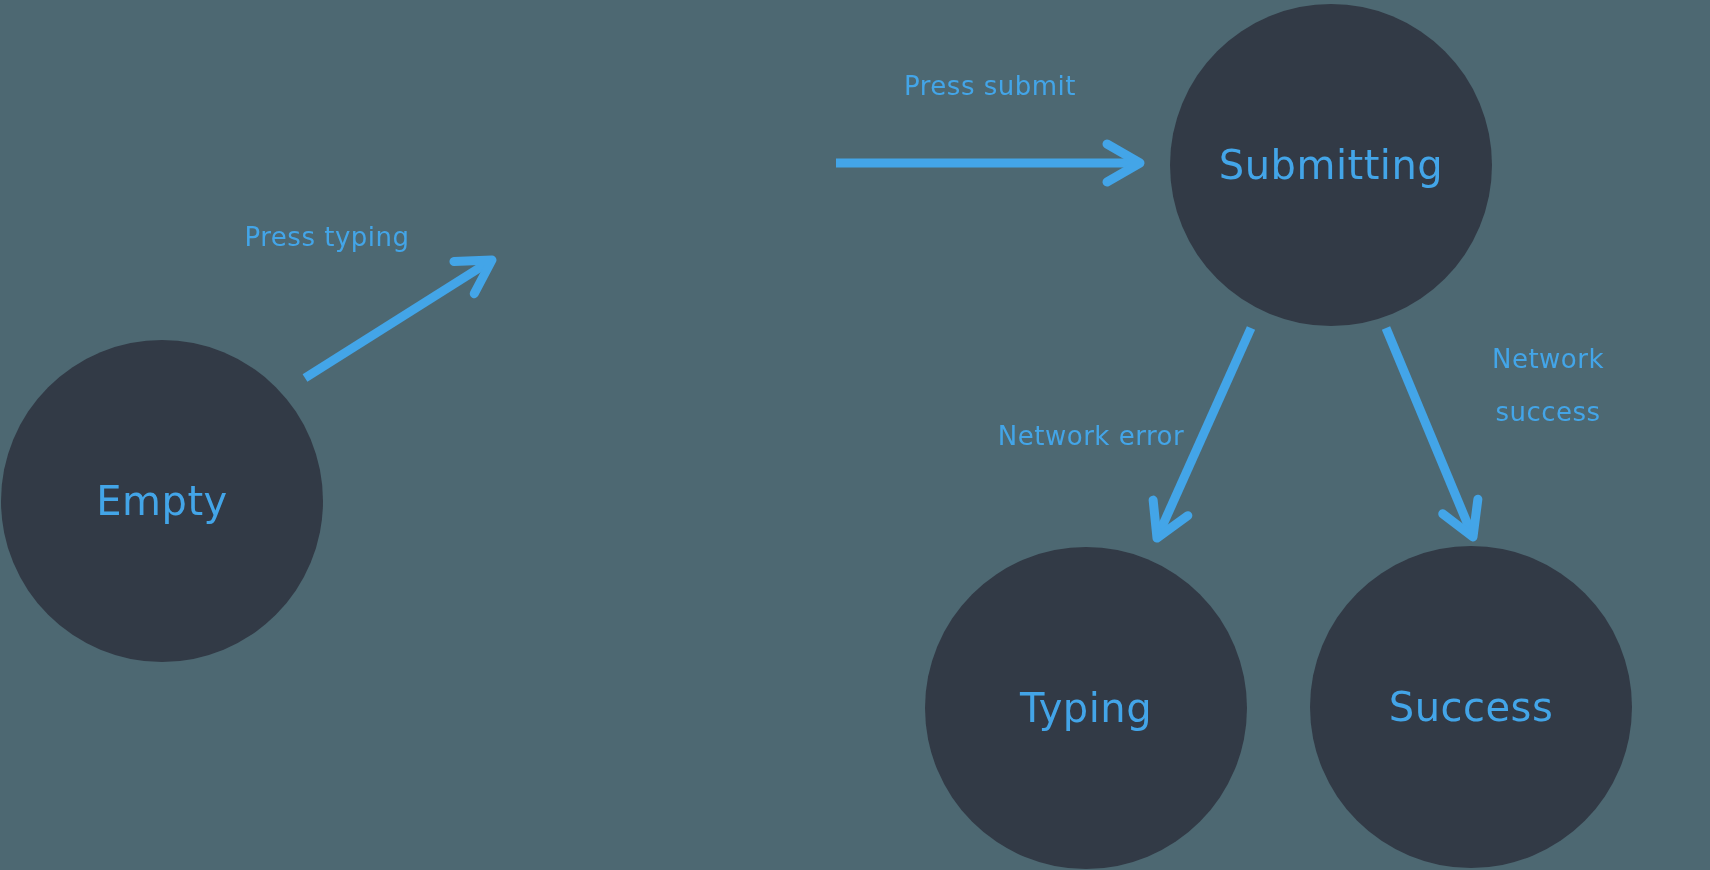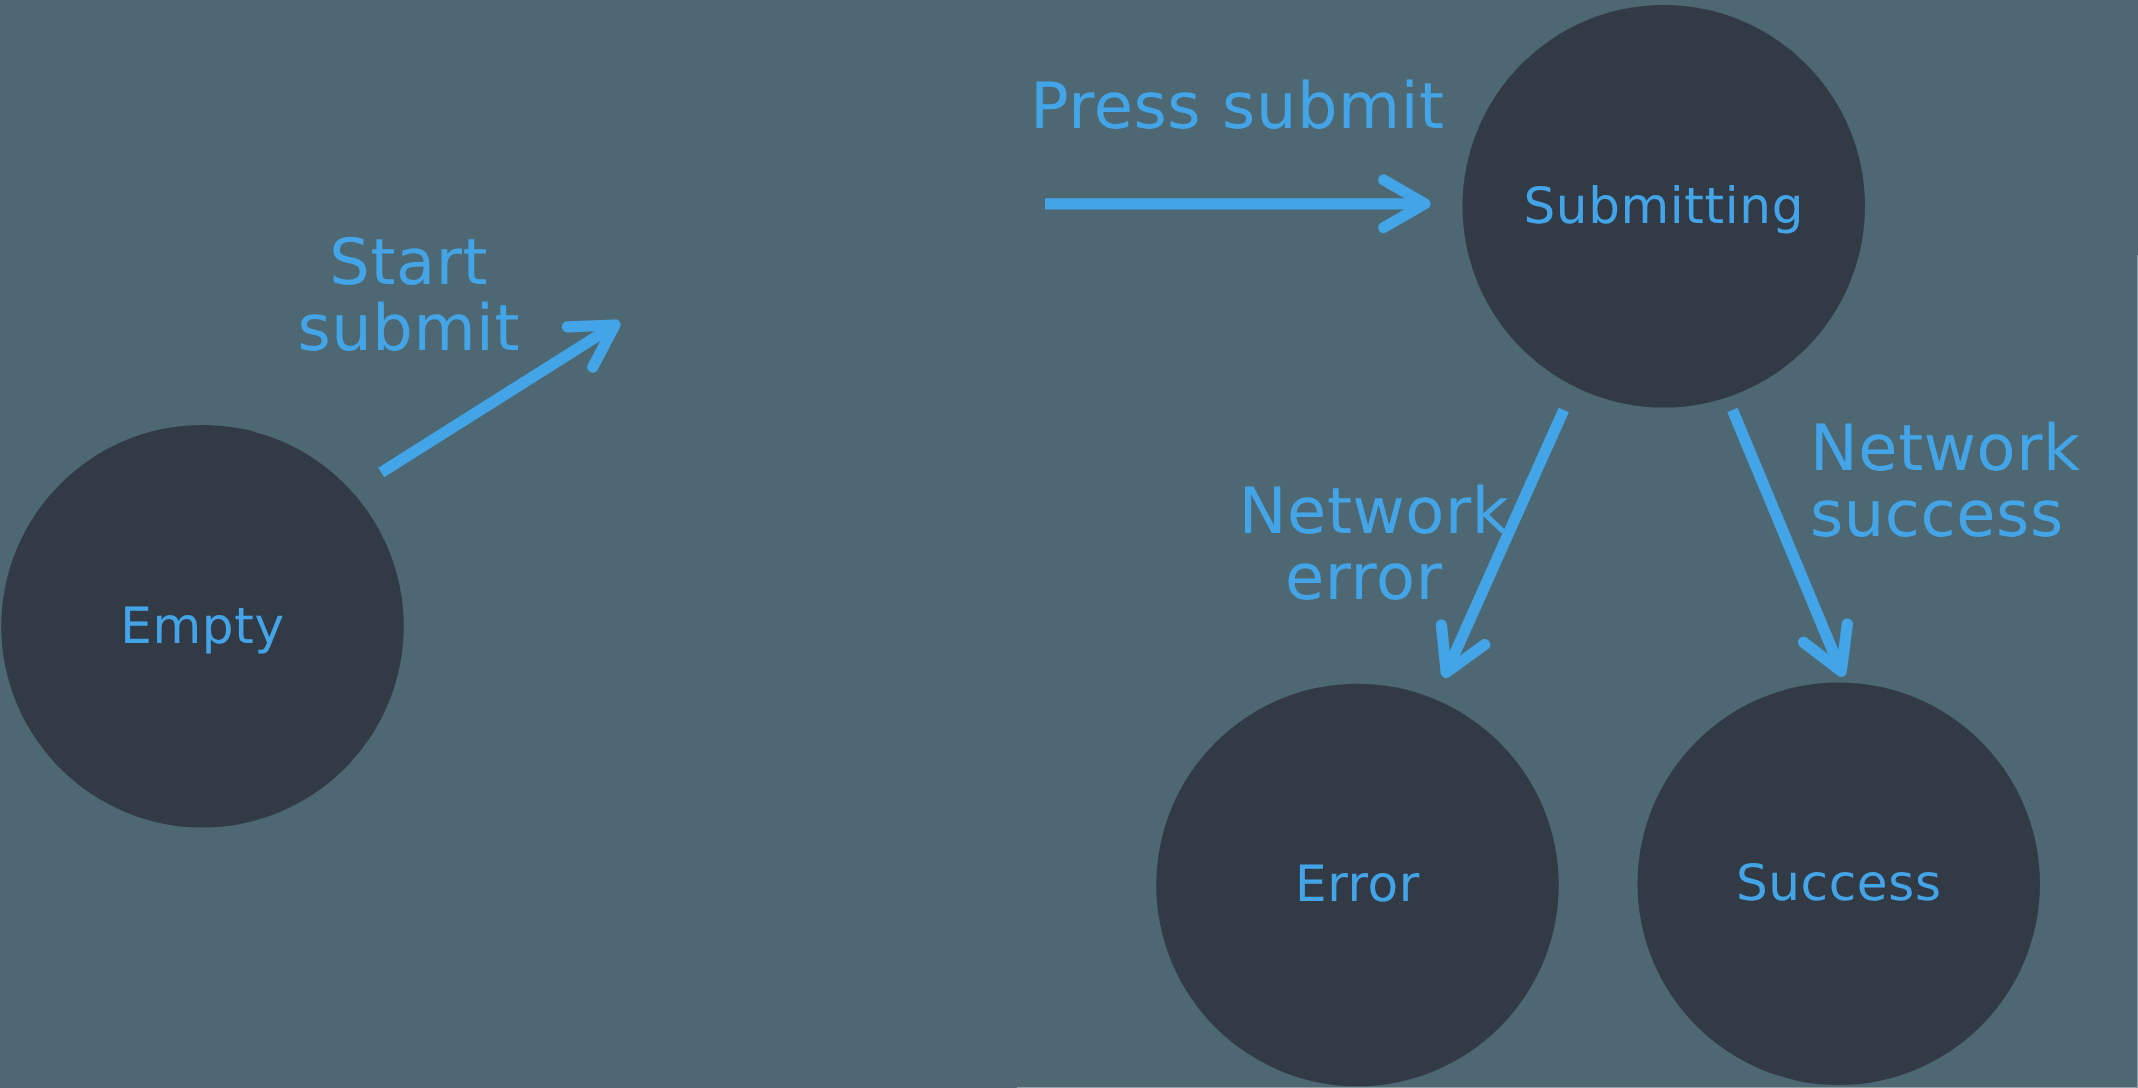--- a/index.html
+++ b/index.html
@@ -46,21 +46,21 @@
   .node-label {
     color: var(--accent);
     font-size: 40px;
     letter-spacing: 0.5px;
     white-space: nowrap;
   }
   .edge-label {
     position: absolute;
     transform: translate(-50%, -50%);
     color: var(--accent);
-    font-size: 51px;
+    font-size: 26px;
     line-height: 53px;
     text-align: center;
     letter-spacing: 0.5px;
   }
   .edge-label.oneline { white-space: nowrap; }
   .edge-label.twoline { width: 200px; }
 </style>
 </head>
 <body>
 
@@ -81,28 +81,28 @@
   <div class="node" style="left:1px; top:340px;">
     <span class="node-label">Empty</span>
   </div>
 
 
   <div class="node" style="left:1170px; top:4px;">
     <span class="node-label">Submitting</span>
   </div>
 
   <div class="node" style="left:925px; top:547px;">
-    <span class="node-label">Error</span>
+    <span class="node-label">Typing</span>
   </div>
 
   <div class="node" style="left:1310px; top:546px;">
     <span class="node-label">Success</span>
   </div>
 
-  <div class="edge-label twoline" style="left:327px; top:237px;">Start submit</div>
+  <div class="edge-label twoline" style="left:327px; top:237px;">Press typing</div>
 
   <div class="edge-label oneline" style="left:990px; top:86px;">Press submit</div>
 
   <div class="edge-label twoline" style="left:1091px; top:396px;margin-top:40px;">Network error</div>
 
   <div class="edge-label twoline" style="left:1548px; top:386px;">Network success</div>
 
 </div>
 
 </body></html>

